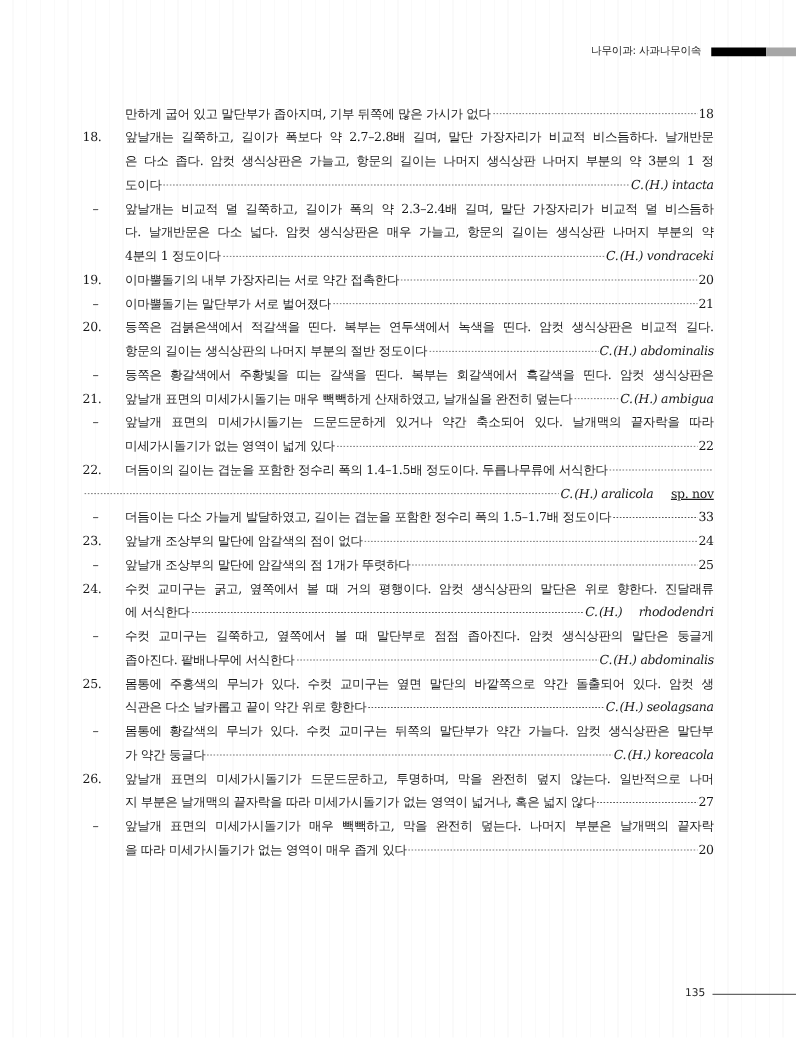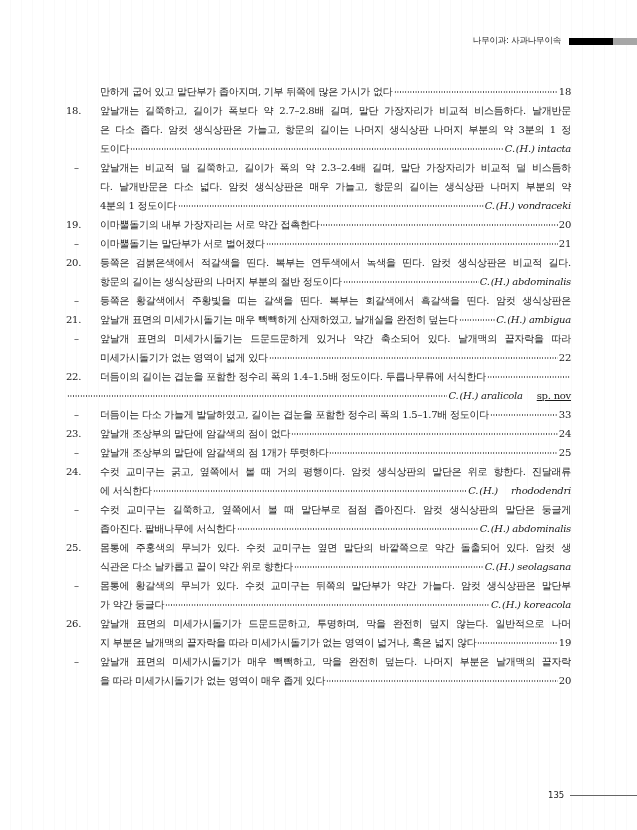--- a/index.html
+++ b/index.html
@@ -237,21 +237,21 @@
     </div>
     <div>
       <div class="line">
         <span class="num">26.</span>
         <span class="txt justify">앞날개 표면의 미세가시돌기가 드문드문하고, 투명하며, 막을 완전히 덮지 않는다. 일반적으로 나머</span>
       </div>
       <div class="line">
         <span class="indent"></span>
         <span class="txt">지 부분은 날개맥의 끝자락을 따라 미세가시돌기가 없는 영역이 넓거나, 혹은 넓지 않다</span>
         <span class="dots"></span>
-        <span class="end">19</span>
+        <span class="end">27</span>
       </div>
     </div>
     <div>
       <div class="line">
         <span class="dash">–</span>
         <span class="txt justify">앞날개 표면의 미세가시돌기가 매우 빽빽하고, 막을 완전히 덮는다. 나머지 부분은 날개맥의 끝자락</span>
       </div>
       <div class="line">
         <span class="indent"></span>
         <span class="txt">을 따라 미세가시돌기가 없는 영역이 매우 좁게 있다</span>

